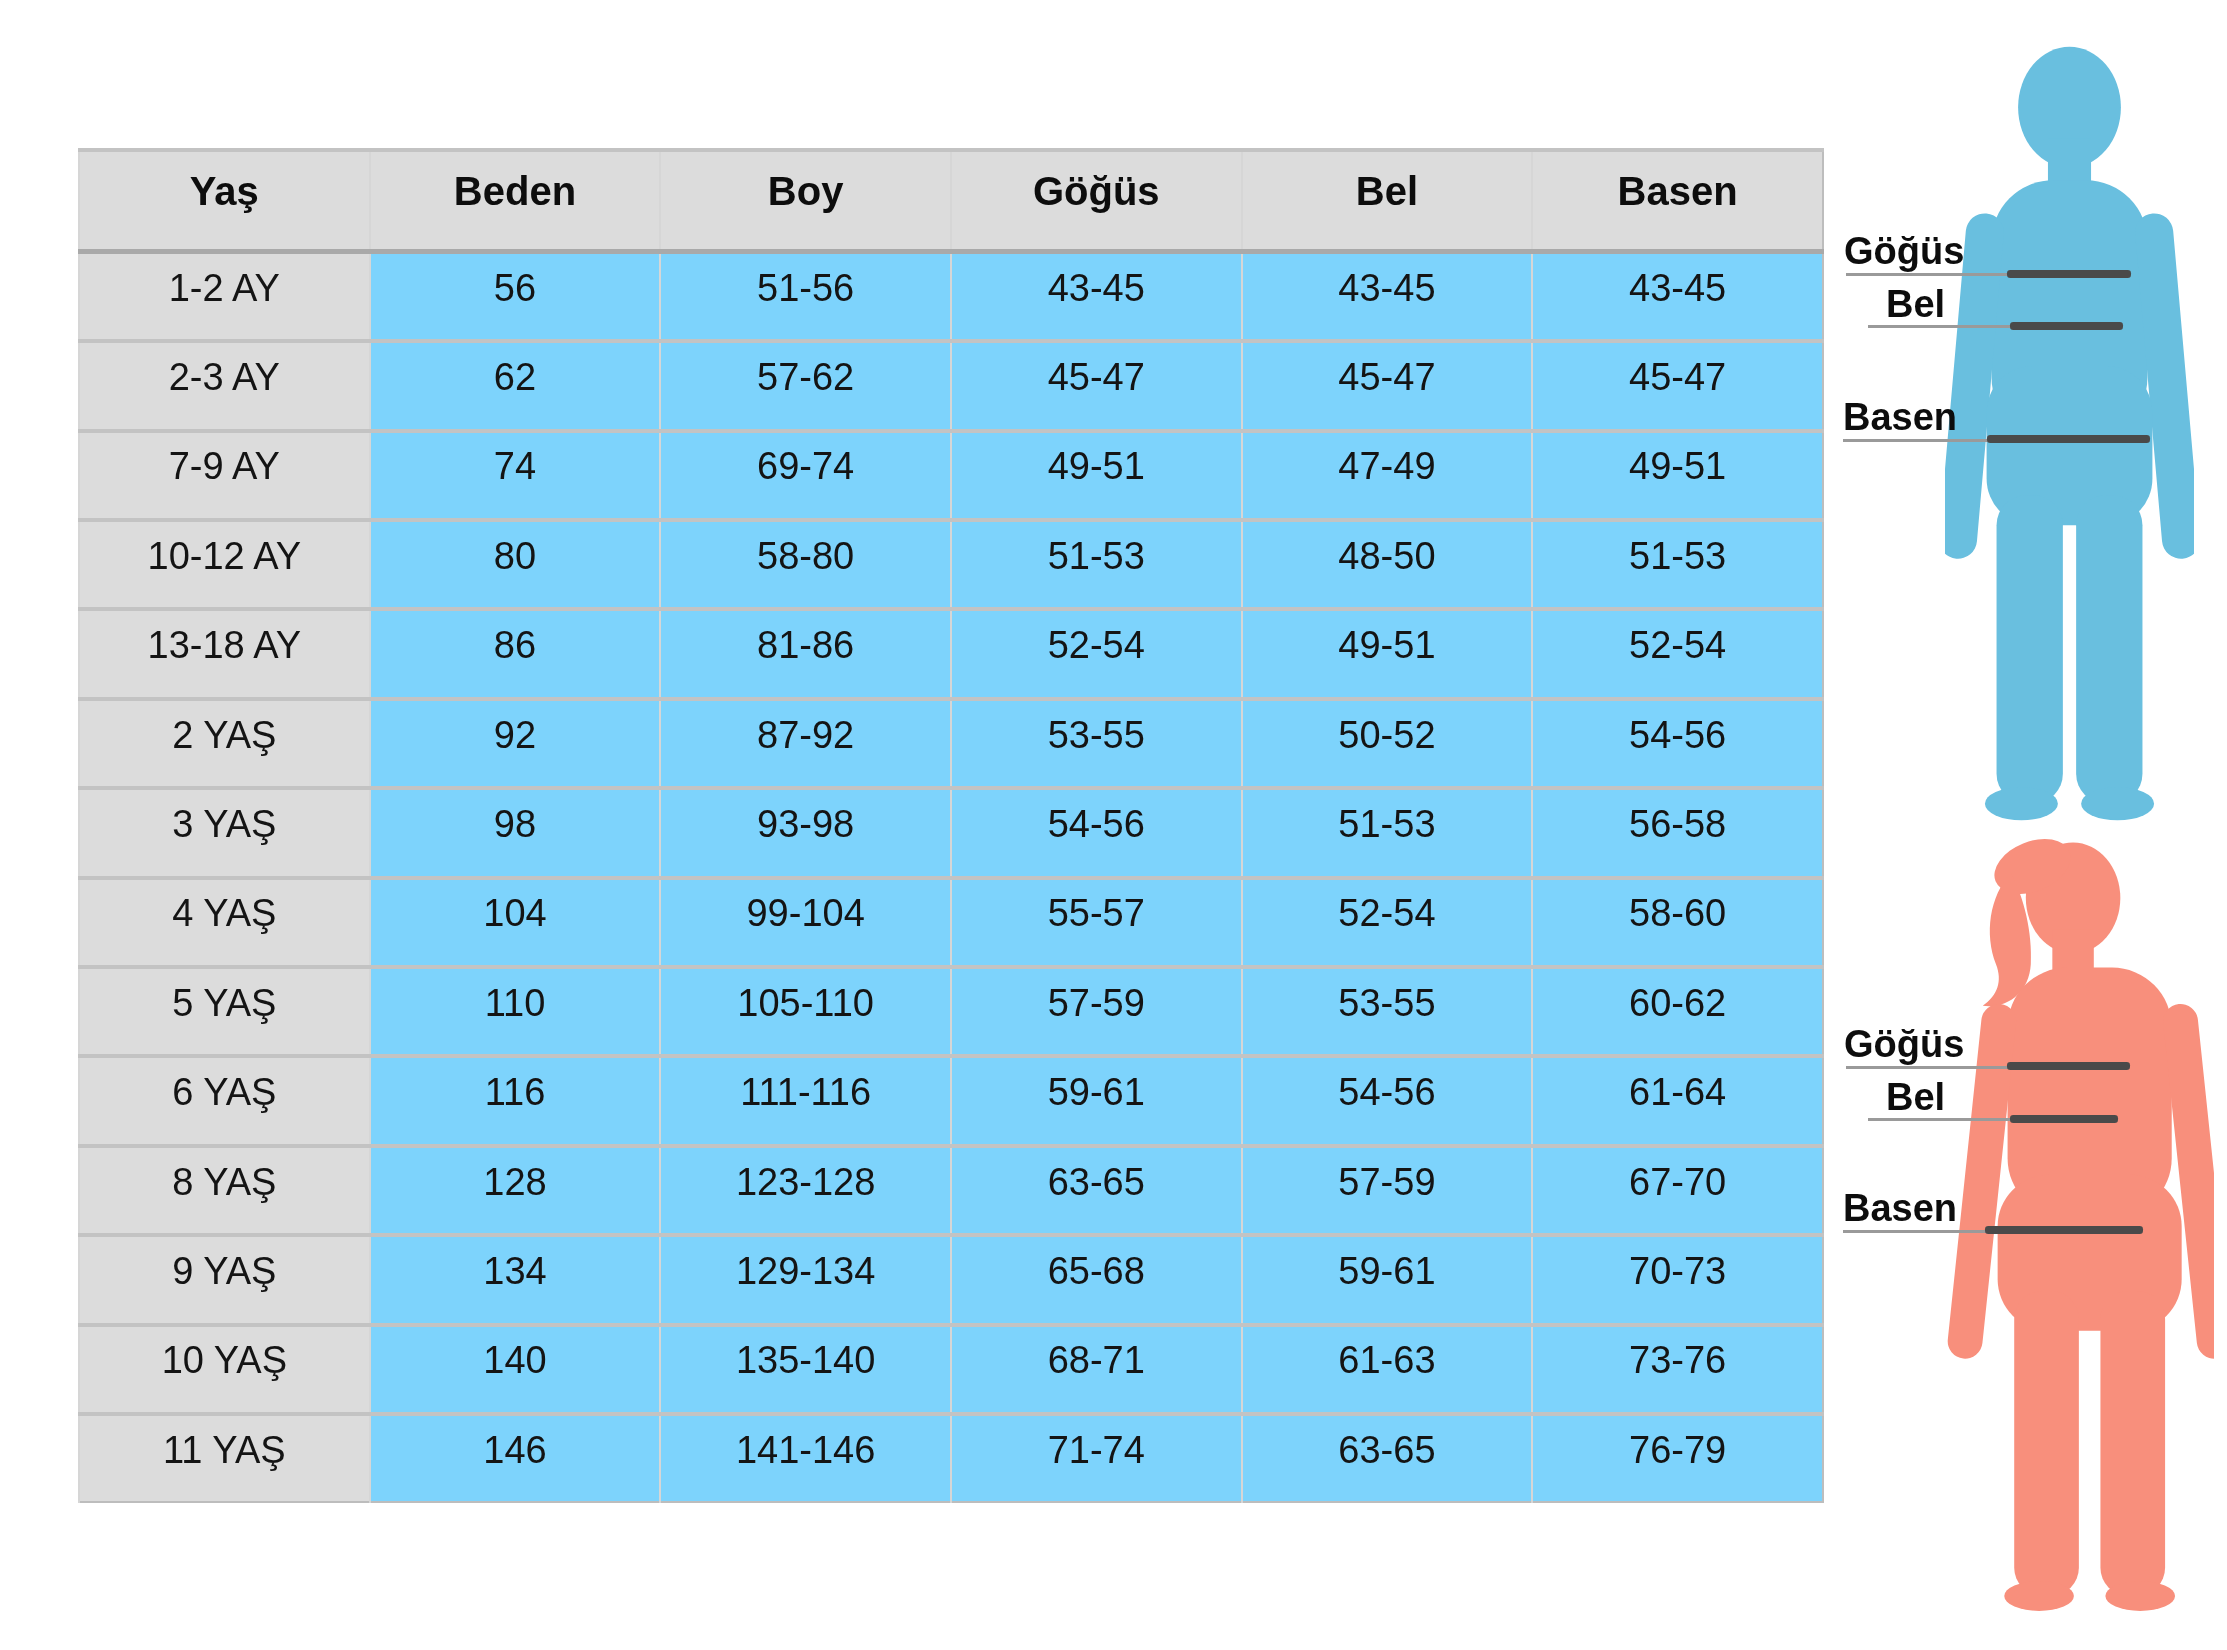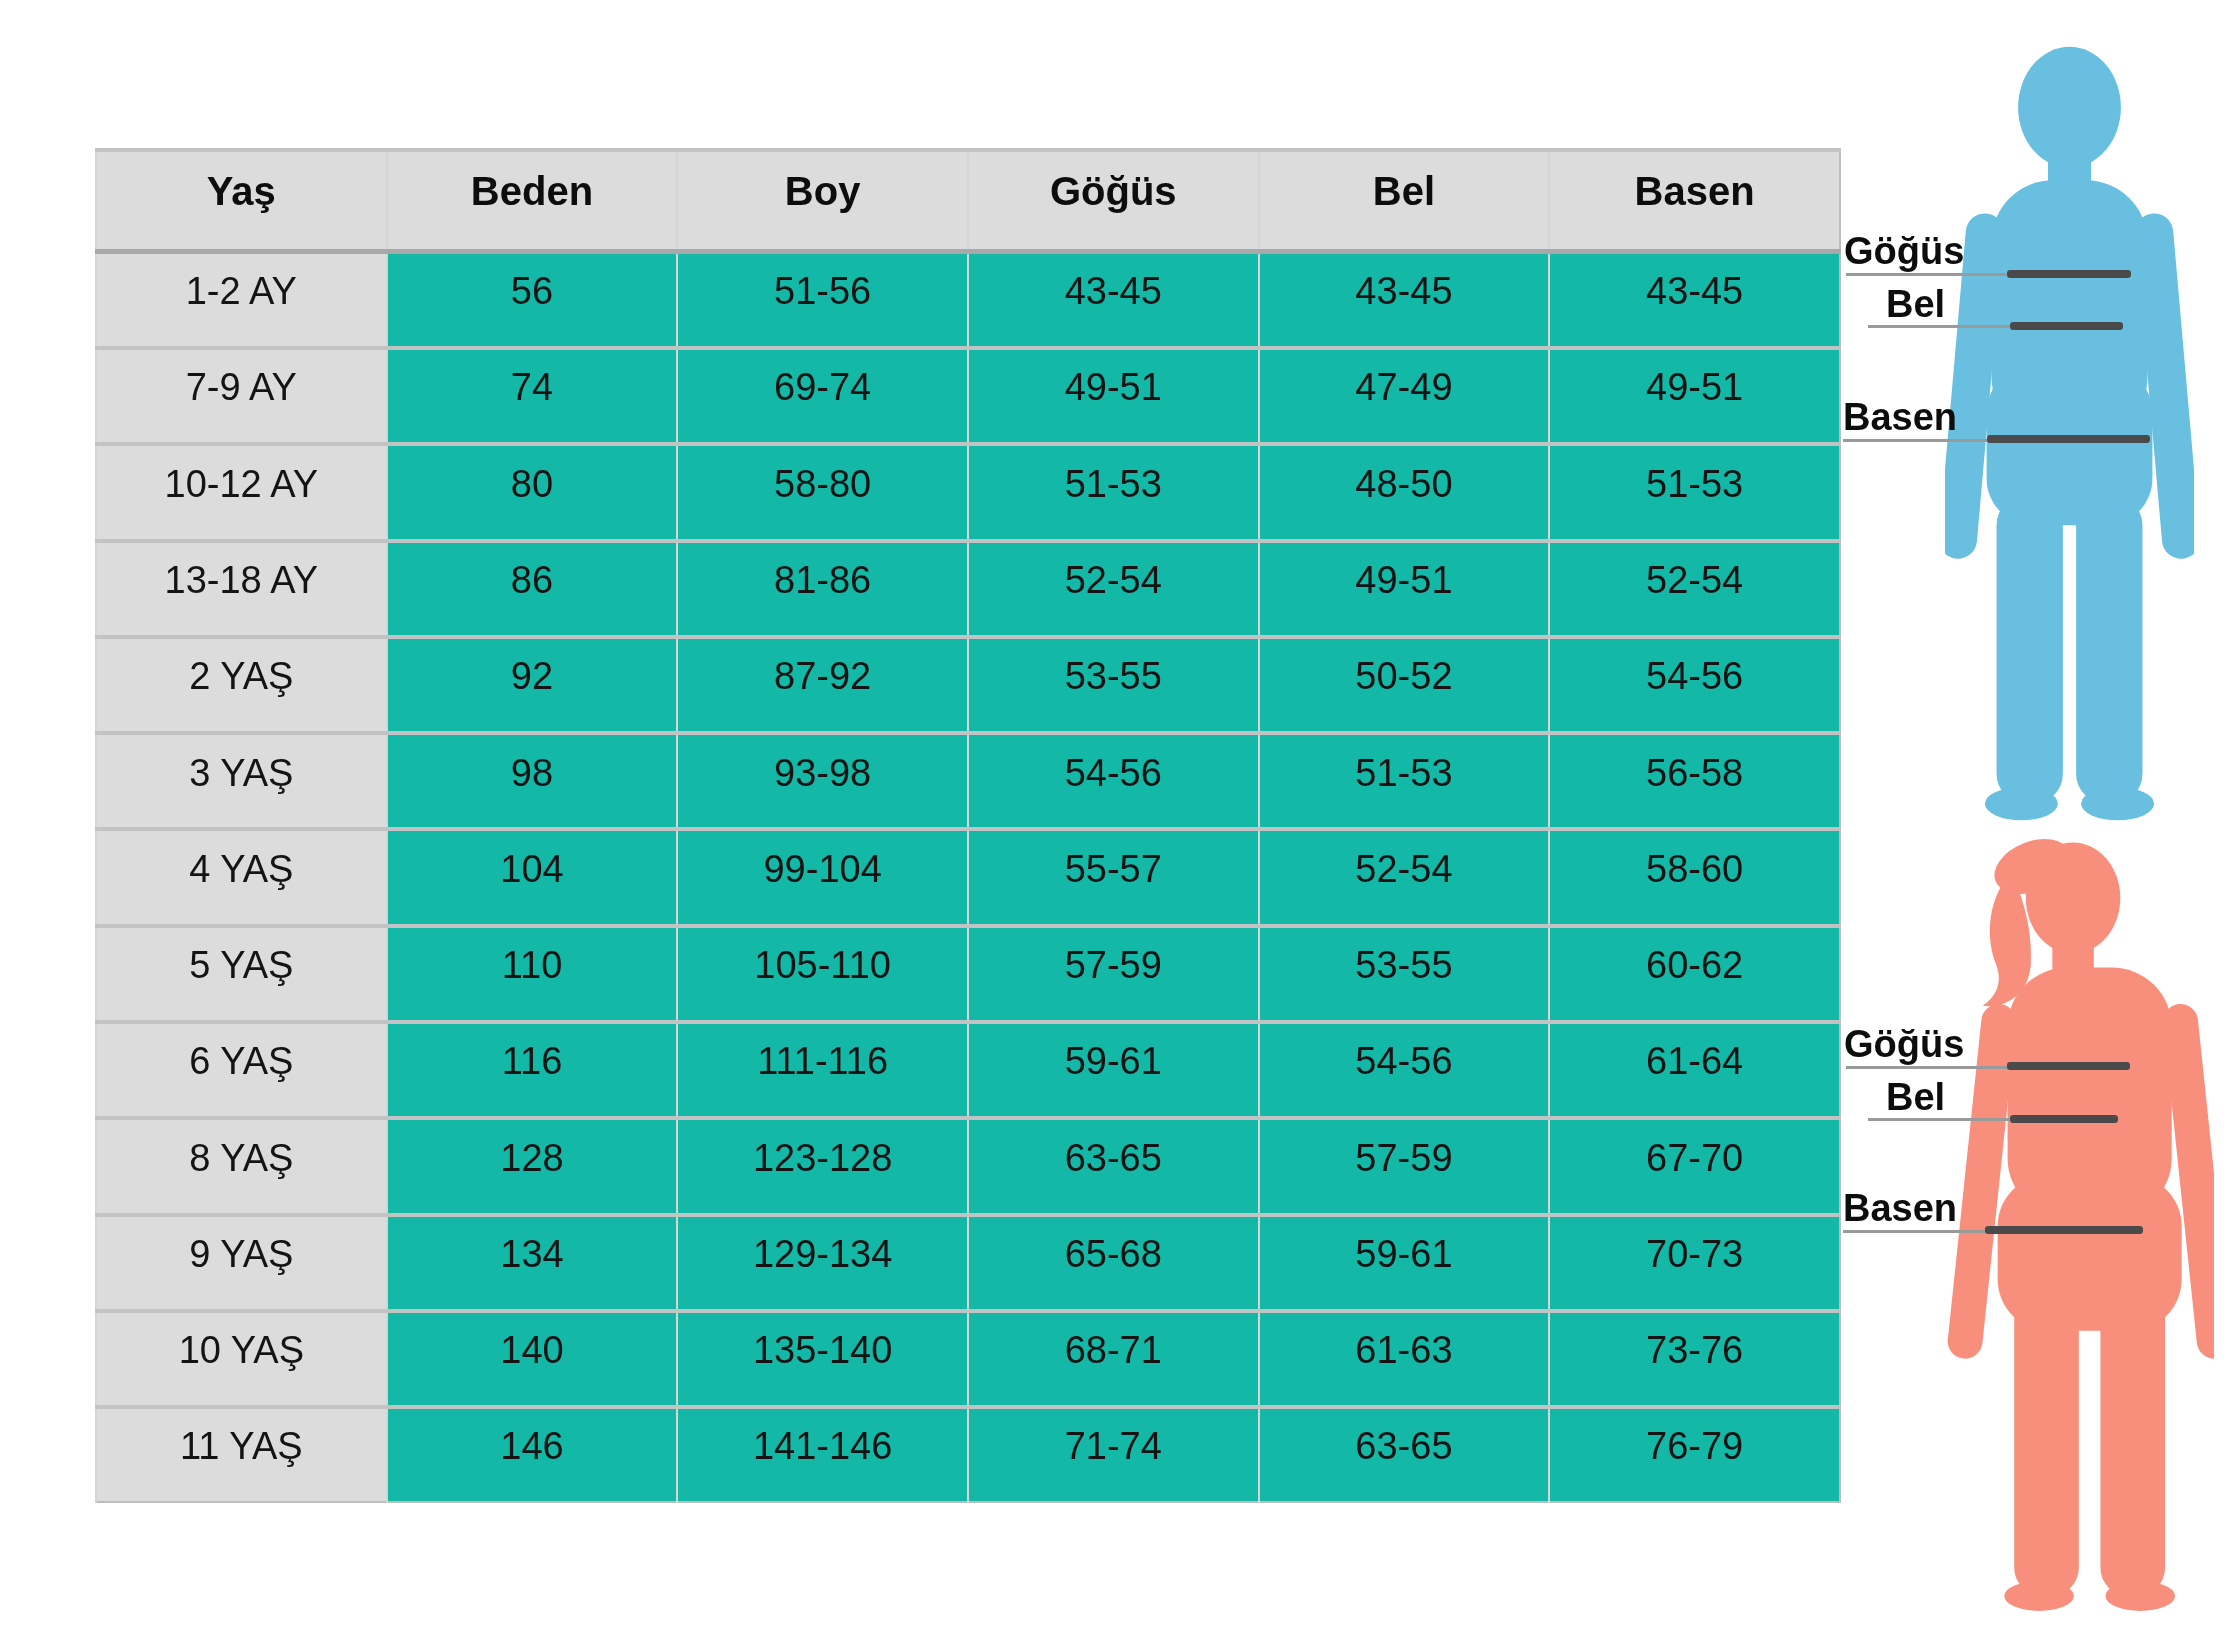--- a/index.html
+++ b/index.html
@@ -7,25 +7,25 @@
     position:relative;
     width:2227px;height:1650px;
     background:#ffffff;
     font-family:"Liberation Sans","DejaVu Sans",sans-serif;
     color:var(--text,#111);
     overflow:hidden;
   }
 
   
   .size-table{
-    position:absolute;left:95px;top:148px;
+    position:absolute;left:78px;top:148px;
     width:1746px;height:1355px;
     border-collapse:collapse;table-layout:fixed;
     border:2.5px solid #bdbdbd;
-    background:#14b8a6;
+    background:#7dd3fc;
   }
   .size-table th,.size-table td{
     border-top:4.1px solid var(--grid-line,#c3c3c3);
     border-left:2.5px solid #d6d6d6;
     text-align:center;vertical-align:middle;
     padding:0 0 16.6px 0;
     font-size:38px;font-weight:400;color:#141414;
     overflow:hidden;white-space:nowrap;
   }
   .size-table thead tr{height:101px;}
@@ -95,20 +95,28 @@
 
       <tr>
         <th class="rowhead">1-2 AY</th>
         <td>56</td>
         <td>51-56</td>
         <td>43-45</td>
         <td>43-45</td>
         <td>43-45</td>
       </tr>
 
+      <tr>
+        <th class="rowhead">2-3 AY</th>
+        <td>62</td>
+        <td>57-62</td>
+        <td>45-47</td>
+        <td>45-47</td>
+        <td>45-47</td>
+      </tr>
 
 
       <tr>
         <th class="rowhead">7-9 AY</th>
         <td>74</td>
         <td>69-74</td>
         <td>49-51</td>
         <td>47-49</td>
         <td>49-51</td>
       </tr>

